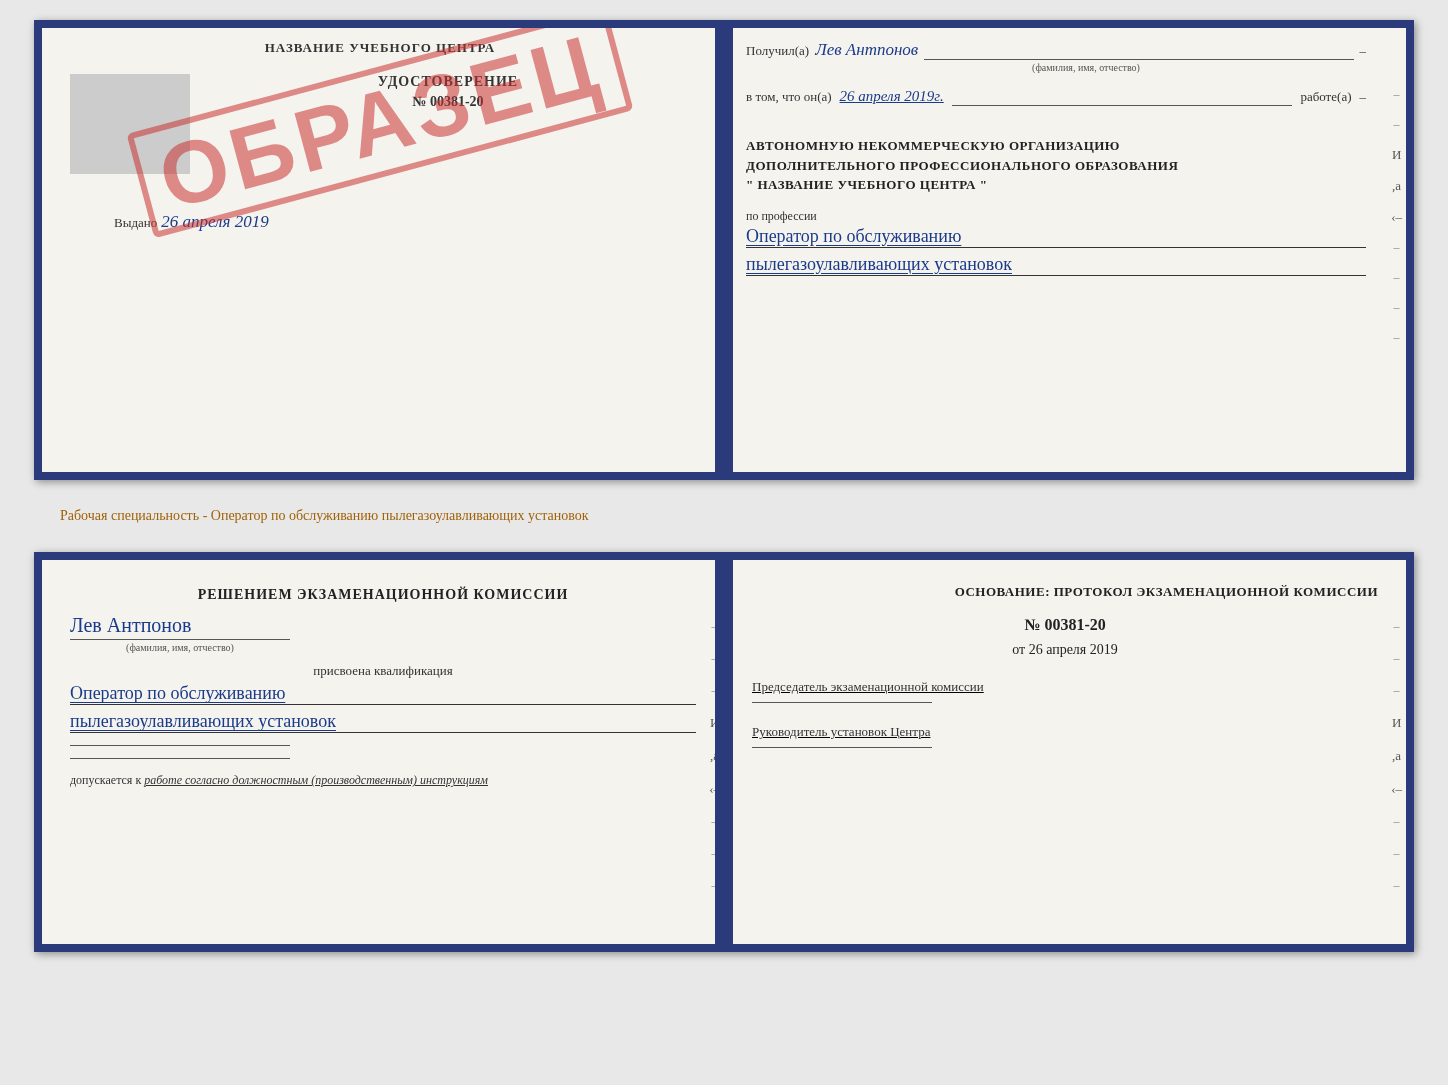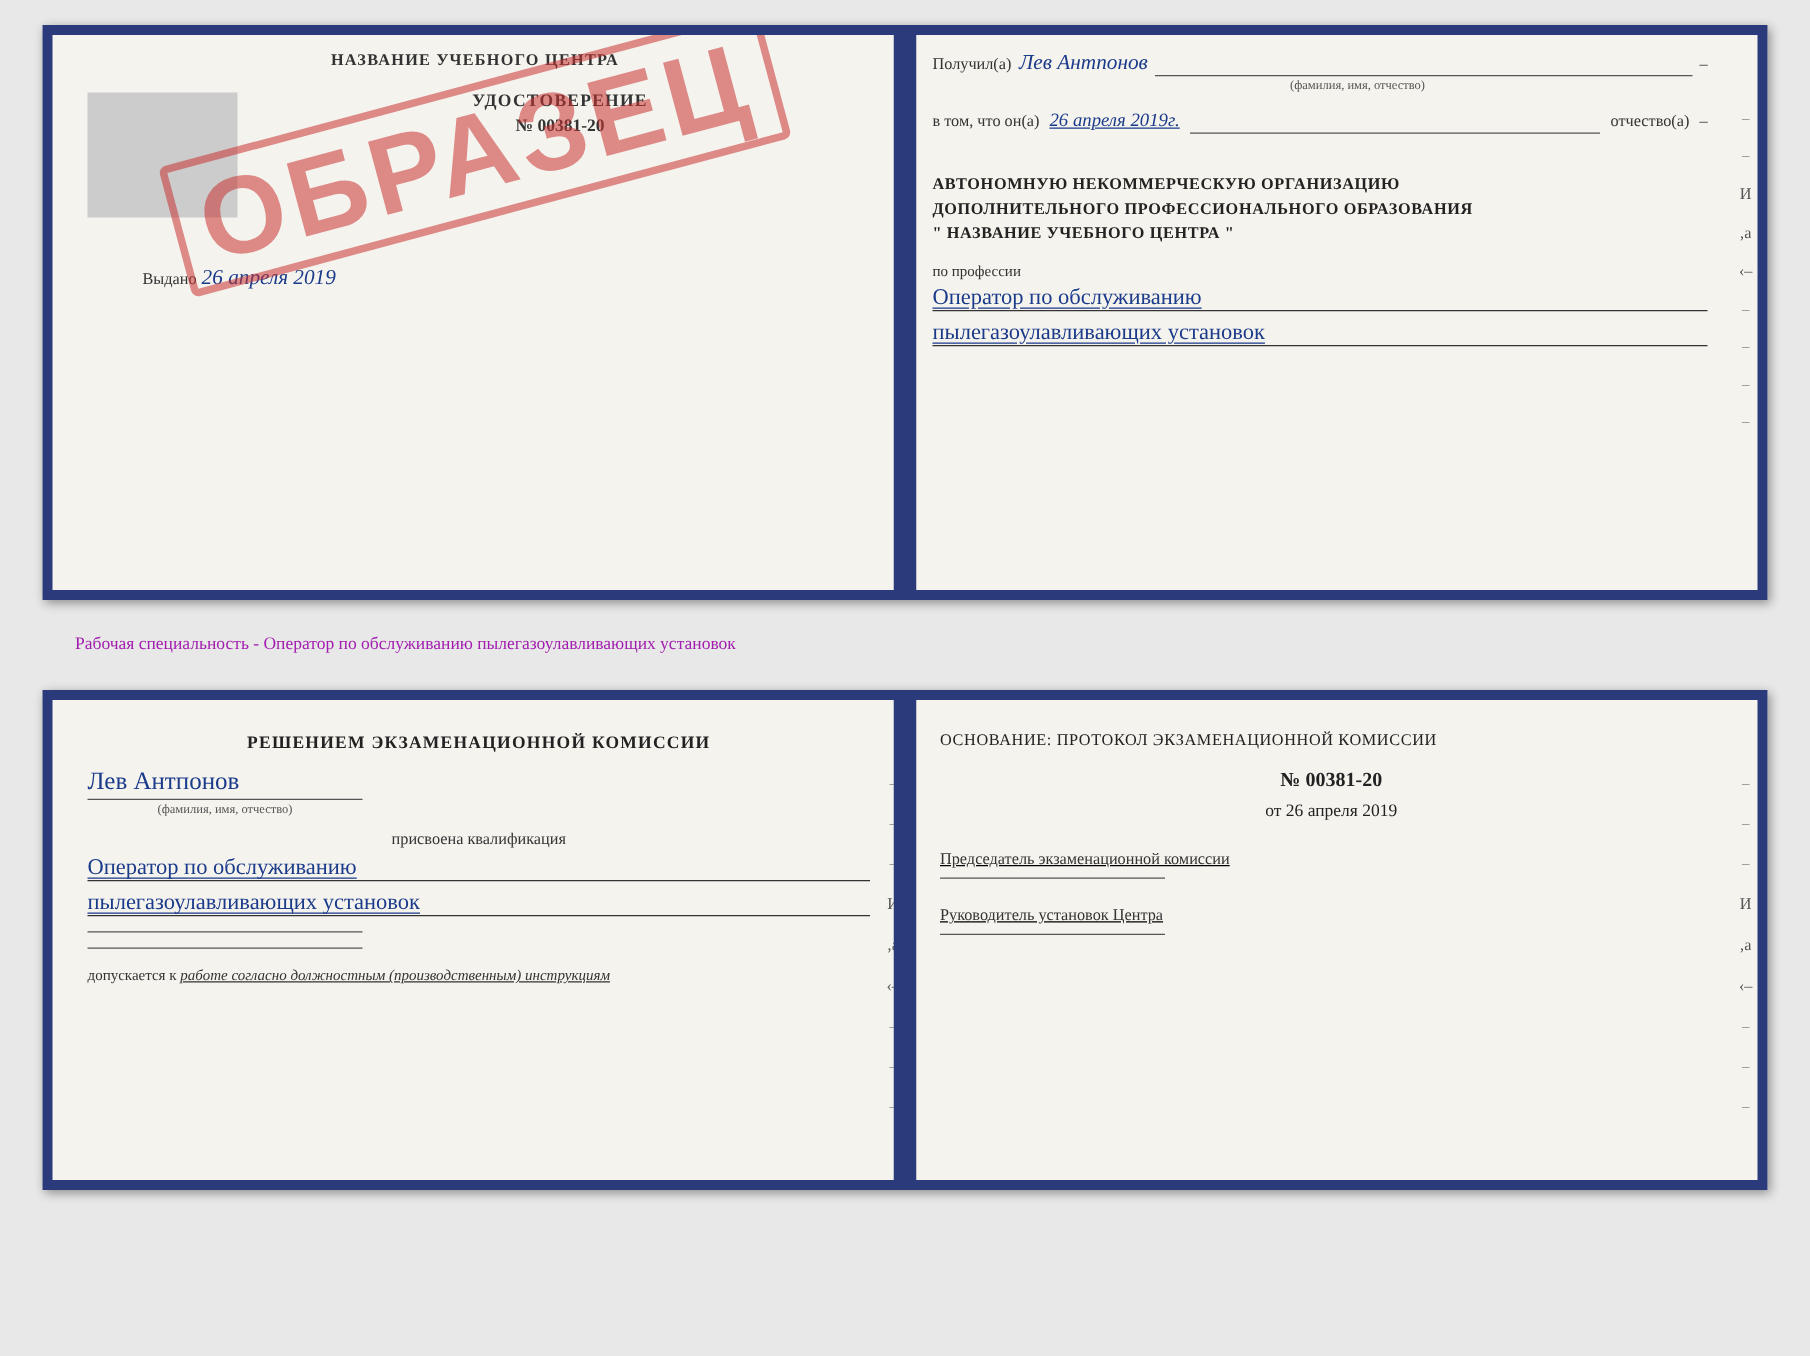--- a/index.html
+++ b/index.html
@@ -175,21 +175,21 @@
       border-bottom: 1px solid #333;
       display: block;
       margin-top: 6px;
       text-decoration: underline;
       text-underline-offset: 3px;
     }
 
     
     .middle-text {
       font-size: 14px;
-      color: #a21caf;
+      color: #a16207;
       padding: 10px 40px;
       width: 100%;
       text-align: left;
     }
 
     
     .document-spread-bottom {
       display: flex;
       width: 1380px;
       height: 400px;
@@ -281,23 +281,23 @@
     }
 
     .allowed-italic {
       font-style: italic;
       text-decoration: underline;
     }
 
     
     .basis-title {
       font-size: 13px;
-      font-weight: normal;
+      font-weight: bold;
       text-transform: uppercase;
-      text-align: left;
+      text-align: right;
       letter-spacing: 0.5px;
       color: #222;
       margin-bottom: 12px;
     }
 
     .protocol-number {
       font-size: 16px;
       font-weight: bold;
       text-align: center;
       color: #222;
@@ -370,21 +370,21 @@
       <span class="handwritten">Лев Антпонов</span>
       <span style="flex:1; border-bottom:1px solid #555;">&nbsp;</span>
       <span class="label-text">–</span>
     </div>
     <div class="fio-label">(фамилия, имя, отчество)</div>
 
     <div style="display:flex; align-items:baseline; gap:8px; margin-top:14px;">
       <span class="label-text">в том, что он(а)</span>
       <span class="handwritten" style="font-size:15px; text-decoration:underline;text-align:center;">26 апреля 2019г.</span>
       <span style="flex:1; border-bottom:1px solid #555;">&nbsp;</span>
-      <span class="label-text">отчество(а)</span>
+      <span class="label-text">работе(а)</span>
       <span class="label-text">–</span>
     </div>
 
     <div class="org-block">
       <div>АВТОНОМНУЮ НЕКОММЕРЧЕСКУЮ ОРГАНИЗАЦИЮ</div>
       <div>ДОПОЛНИТЕЛЬНОГО ПРОФЕССИОНАЛЬНОГО ОБРАЗОВАНИЯ</div>
       <div>" НАЗВАНИЕ УЧЕБНОГО ЦЕНТРА "</div>
     </div>
 
     <div style="position:absolute; right:4px; top:60px; display:flex; flex-direction:column; gap:18px; align-items:center;">

